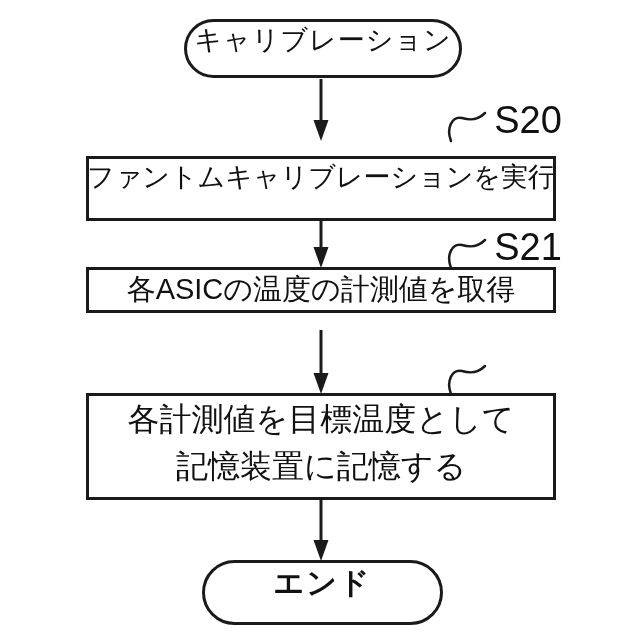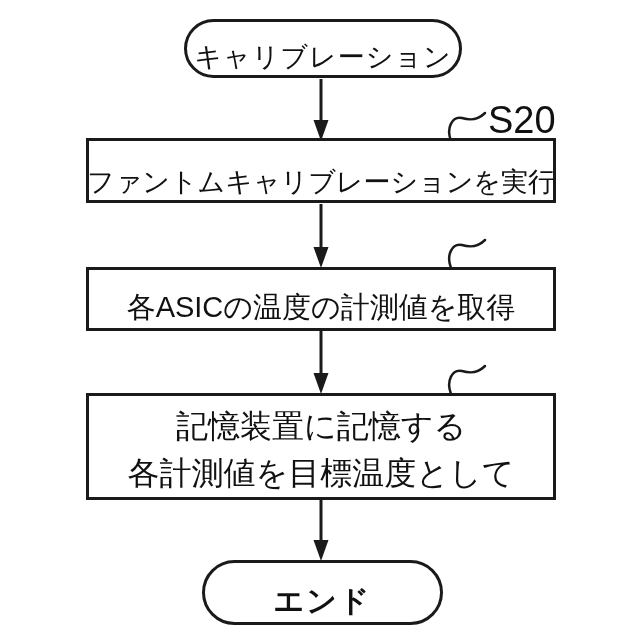--- a/index.html
+++ b/index.html
@@ -24,46 +24,46 @@
     height: 640px;
   }
   .node {
     position: absolute;
     box-sizing: border-box;
     border: 3px solid #1a1a1a;
     background: #ffffff;
     display: flex;
     flex-direction: column;
     align-items: center;
-    justify-content: flex-end;
+    justify-content: flex-start;
     text-align: center;
     color: #111111;
   }
   .terminal { border-radius: 999px; }
   .terminal.start {
     left: 184px; top: 19px; width: 278px; height: 59px;
     font-size: 27px; letter-spacing: 1px;
   }
   .terminal.end {
     left: 202px; top: 560px; width: 241px; height: 65px;
     font-size: 30px; letter-spacing: 2px; font-weight: bold;
   }
   .process { left: 86px; width: 470px; }
-  .process.s20 { top: 138px; height: 65px; font-size: 27px; }
-  .process.s21 { top: 267px; height: 64px; font-size: 29px; }
+  .process.s20 { top: 156px; height: 65px; font-size: 27px; }
+  .process.s21 { top: 267px; height: 46px; font-size: 29px; }
   .process.s22 { top: 393px; height: 107px; font-size: 32px; line-height: 47px; }
   .step-label {
     position: absolute;
     left: 488px;
     width: 80px;
     height: 40px;
     font-size: 38px;
     line-height: 40px;
     color: #111111;
-    text-align: left;
+    text-align: center;
     white-space: nowrap;
   }
   .step-label.s20 { top: 100px; }
   .step-label.s21 { top: 227px; }
   .step-label.s22 { top: 353px; }
   .line { white-space: nowrap; }
 </style>
 </head>
 <body>
 
@@ -101,23 +101,24 @@
   </div>
 
   <div class="node process s20">
     <span class="line">ファントムキャリブレーションを実行</span>
   </div>
   <div class="step-label s20">S20</div>
 
   <div class="node process s21">
     <span class="line">各ASICの温度の計測値を取得</span>
   </div>
+  <div class="step-label s21">S21</div>
 
   <div class="node process s22">
+    <span class="line">各計測値を目標温度として</span>
     <span class="line">記憶装置に記憶する</span>
-    <span class="line">各計測値を目標温度として</span>
   </div>
 
   <div class="node terminal end">
     <span class="line">エンド</span>
   </div>
 
 </div>
 
 </body></html>

